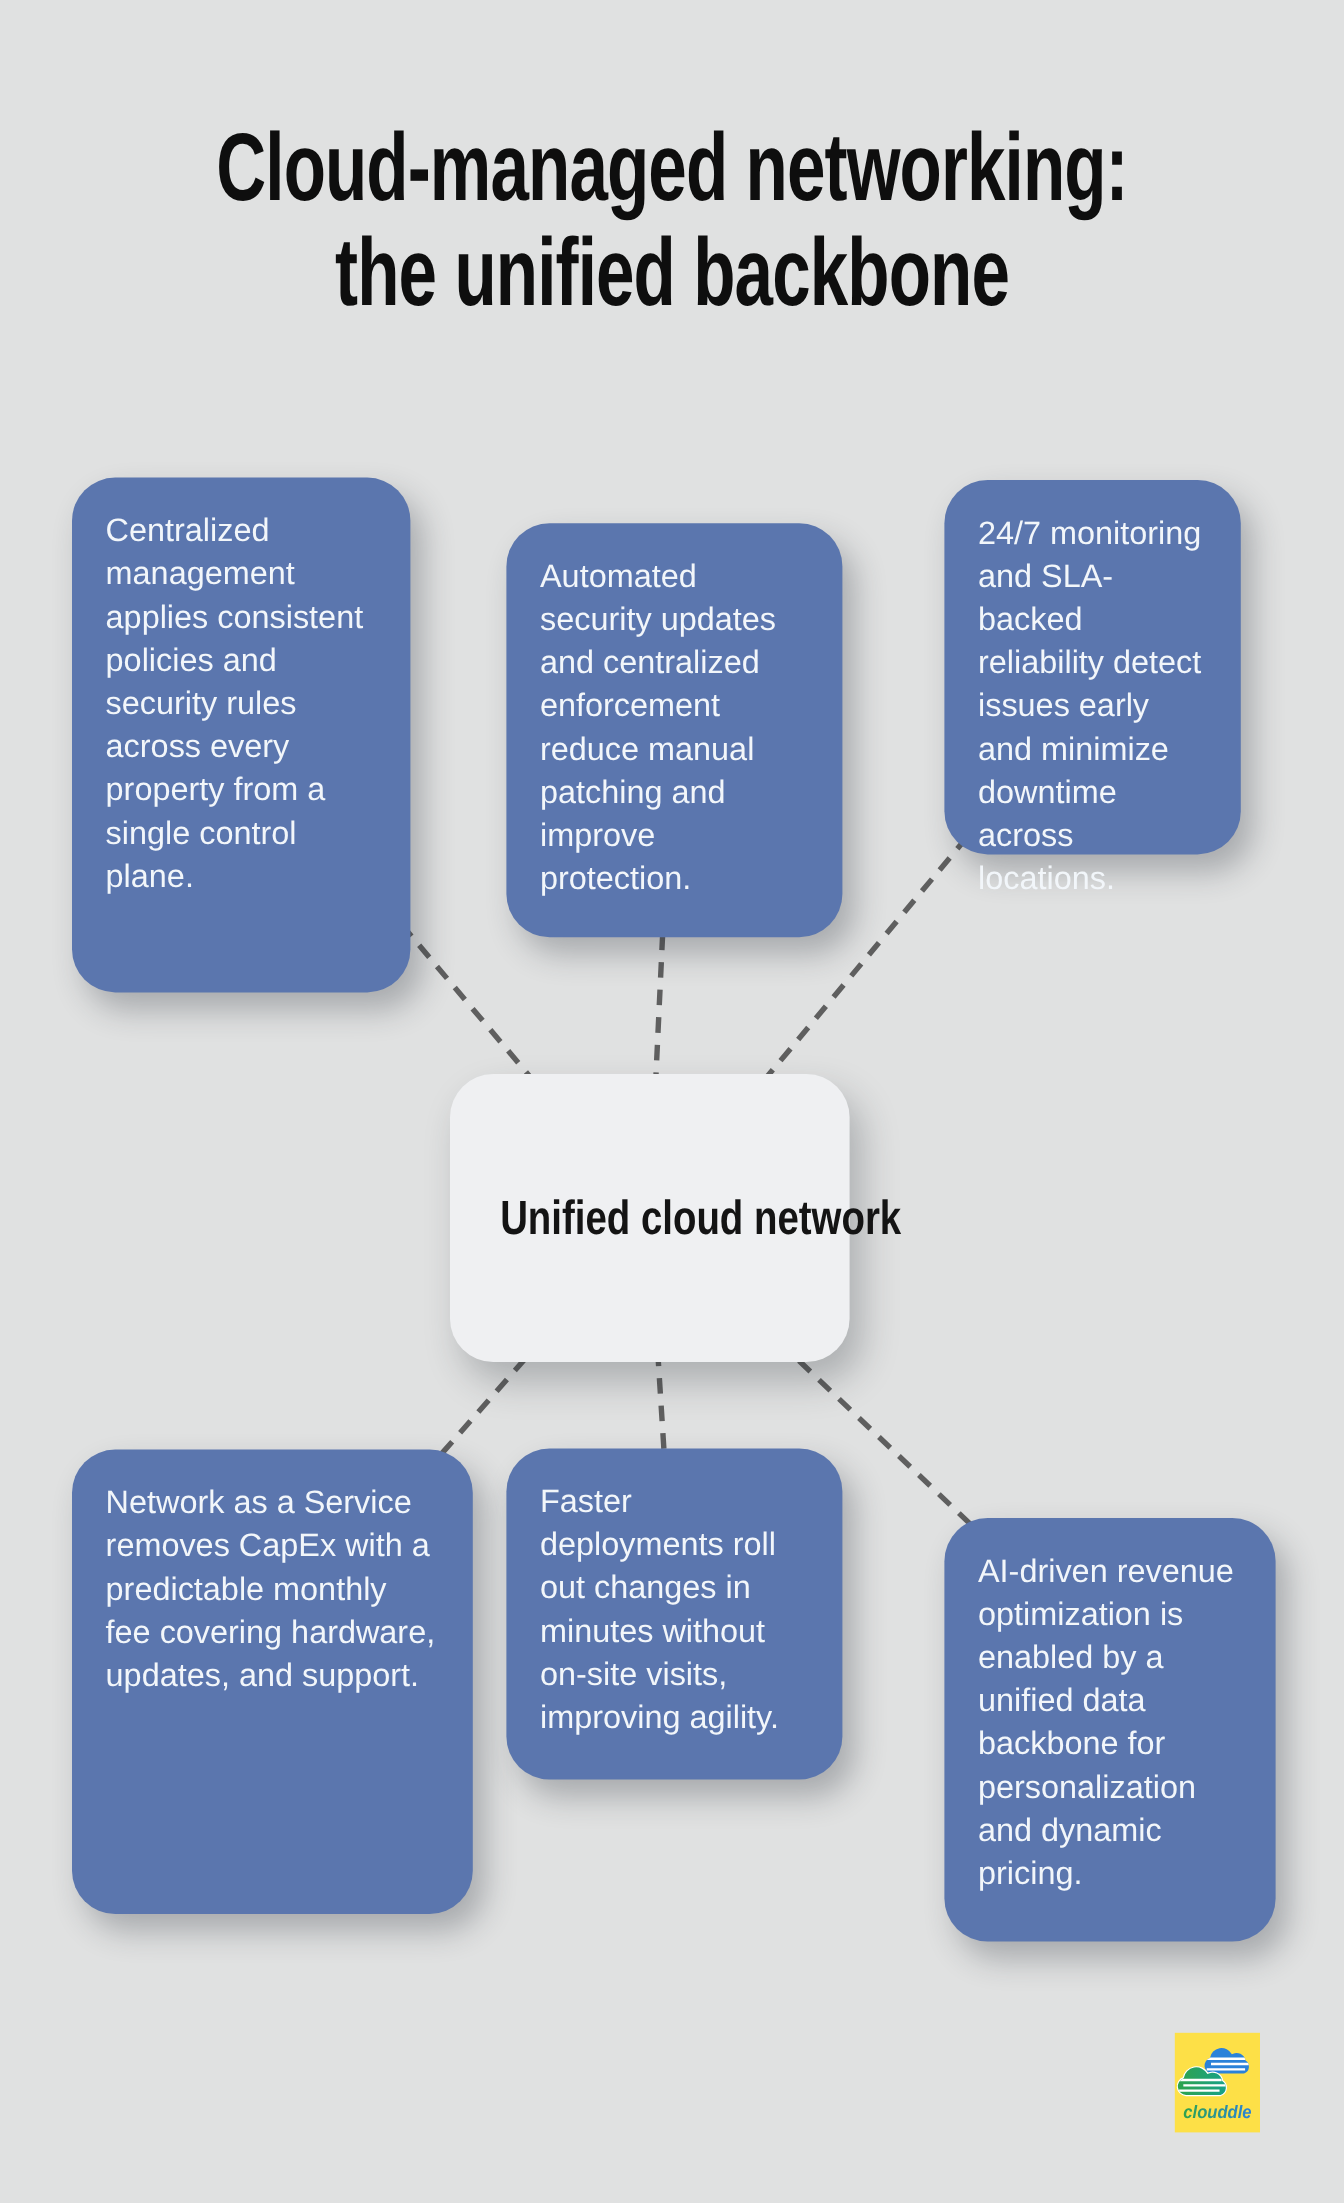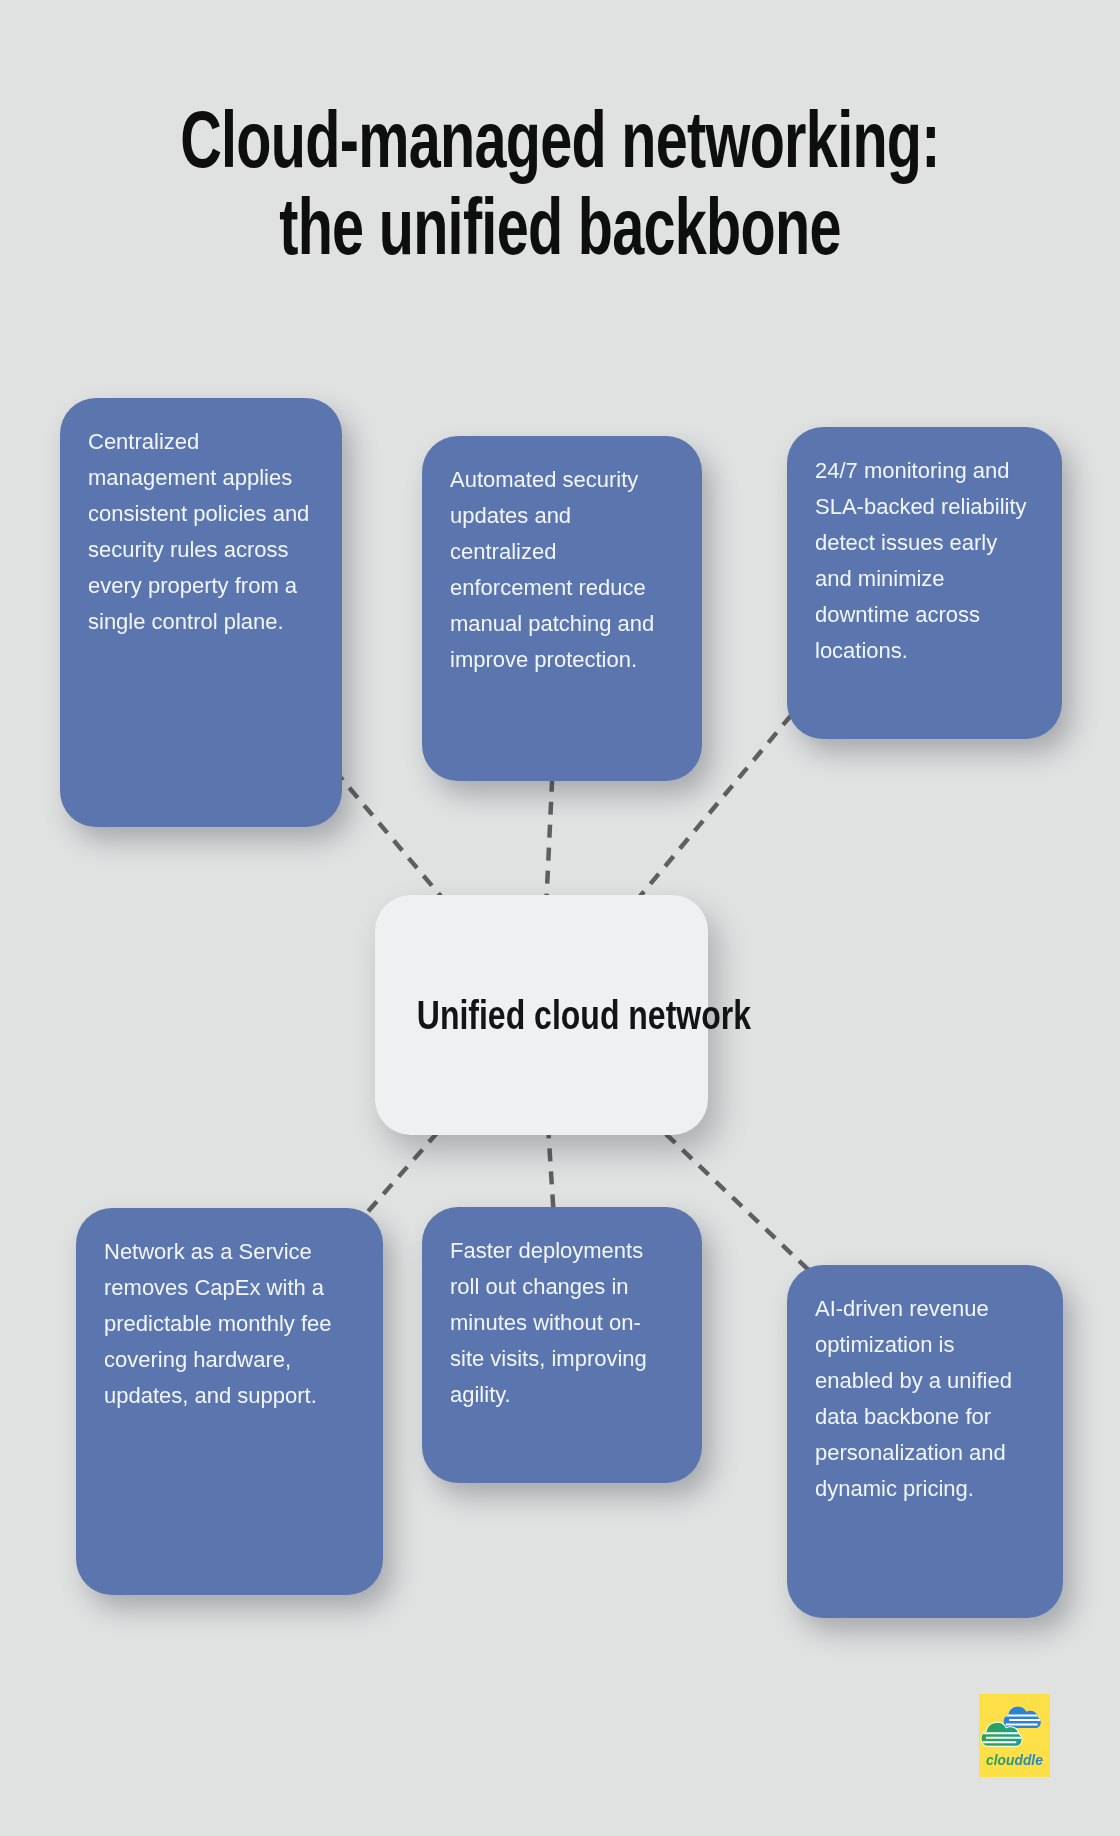--- a/index.html
+++ b/index.html
@@ -47,27 +47,27 @@
     stroke-width:4.5;
     stroke-dasharray:13 10;
   }
   .node{
     position:absolute;
     background:var(--node-fill);
     border-radius:36px;
     box-shadow:10px 14px 26px rgba(40,45,55,0.30);
     color:var(--node-text);
     padding:26px 28px;
-    font-size:22px;
+    font-size:27px;
     line-height:36px;
   }
   .n1{left:60px;top:398px;width:282px;height:429px;}
   .n2{left:422px;top:400px;width:280px;height:345px;margin-top:36px;}
-  .n3{left:787px;top:400px;width:275px;height:312px;margin-top:27px;}
-  .n4{left:60px;top:1208px;width:307px;height:387px;margin-left:16px;}
+  .n3{left:787px;top:400px;width:247px;height:312px;}
+  .n4{left:60px;top:1208px;width:334px;height:387px;}
   .n5{left:422px;top:1207px;width:280px;height:276px;}
   .n6{left:787px;top:1265px;width:276px;height:353px;}
   .center-node{
     position:absolute;
     left:375px;top:895px;width:333px;height:240px;
     background:var(--center-fill);
     border-radius:36px;
     box-shadow:10px 16px 30px rgba(40,45,55,0.28);
     display:flex;align-items:center;justify-content:flex-start;
     text-align:center;

